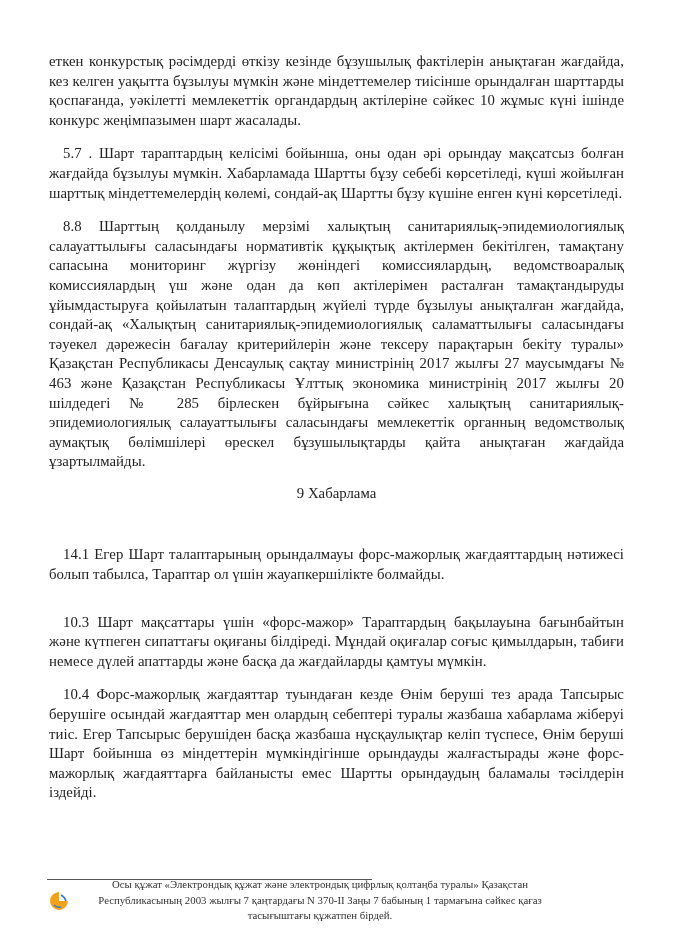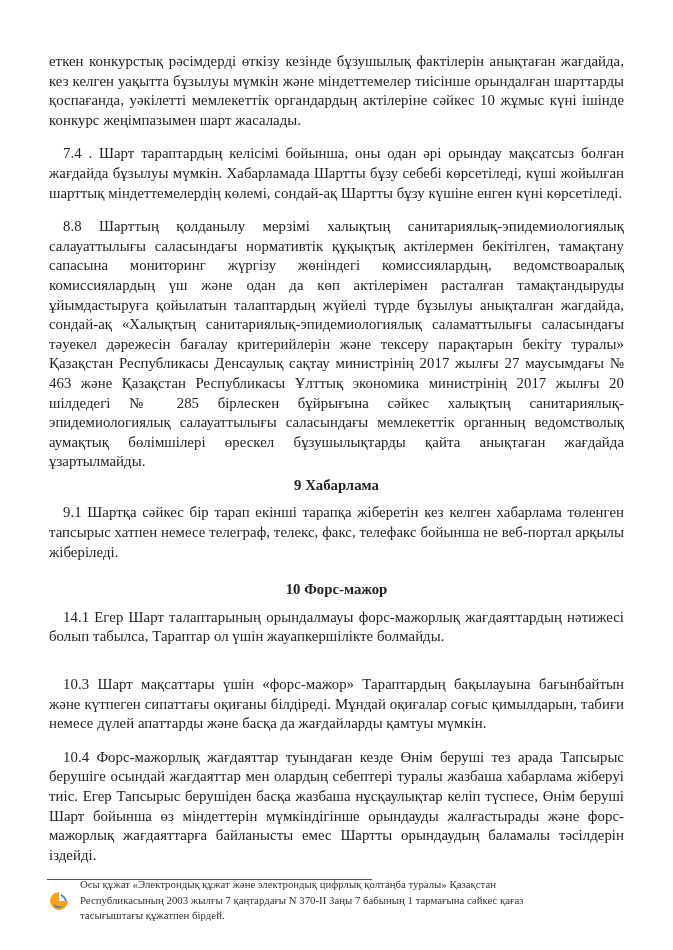--- a/index.html
+++ b/index.html
@@ -15,55 +15,53 @@
     }
     p.para {
       margin: 0; text-align: justify; text-indent: 14px;
       font-family: "Liberation Serif", "DejaVu Serif", serif;
       font-size: 14.8px; letter-spacing: 0.05px;
     }
     p.para.cont { text-indent: 0; }
     .gap { height: 14px; }
     .gap-s { height: 4px; }
     h3.section {
-      margin: 0; text-align: center; font-weight: bold;
+      margin: 8px; text-align: center; font-weight: normal;
       font-family: "Liberation Serif", "DejaVu Serif", serif;
       font-size: 14.8px; line-height: 19.6px;
     }
     .footer-line {
       position: absolute; left: 47px; top: 879px; width: 325px;
       height: 0; border-top: 1px solid #555555;
     }
     .footer {
       position: absolute; left: 80px; top: 877px; width: 480px;
       font-family: "Liberation Serif", "DejaVu Serif", serif;
-      font-size: 10.8px; line-height: 15.5px; color: #333333;
+      font-size: 10.8px; line-height: 15.5px; color: #333333; text-align: center;
     }
     .logo {
       position: absolute; left: 48px; top: 890px; width: 22px; height: 22px;
     }
   </style>
 </head>
 <body>
 
 <div class="page">
   <div class="content" id="content">
       <p class="para cont">еткен конкурстық рәсімдерді өткізу кезінде бұзушылық фактілерін анықтаған жағдайда, кез келген уақытта бұзылуы мүмкін және міндеттемелер тиісінше орындалған шарттарды қоспағанда, уәкілетті мемлекеттік органдардың актілеріне сәйкес 10 жұмыс күні ішінде конкурс жеңімпазымен шарт жасалады.</p>
       <div class="gap"></div>
-      <p class="para">7.4 . Шарт тараптардың келісімі бойынша, оны одан әрі орындау мақсатсыз болған жағдайда бұзылуы мүмкін. Хабарламада Шартты бұзу себебі көрсетіледі, күші жойылған шарттық міндеттемелердің көлемі, сондай-ақ Шартты бұзу күшіне енген күні көрсетіледі.</p>
+      <p class="para">5.7 . Шарт тараптардың келісімі бойынша, оны одан әрі орындау мақсатсыз болған жағдайда бұзылуы мүмкін. Хабарламада Шартты бұзу себебі көрсетіледі, күші жойылған шарттық міндеттемелердің көлемі, сондай-ақ Шартты бұзу күшіне енген күні көрсетіледі.</p>
       <div class="gap"></div>
       <p class="para">8.8 Шарттың қолданылу мерзімі халықтың санитариялық-эпидемиологиялық салауаттылығы саласындағы нормативтік құқықтық актілермен бекітілген, тамақтану сапасына мониторинг жүргізу жөніндегі комиссиялардың, ведомствоаралық комиссиялардың үш және одан да көп актілерімен расталған тамақтандыруды ұйымдастыруға қойылатын талаптардың жүйелі түрде бұзылуы анықталған жағдайда, сондай-ақ «Халықтың санитариялық-эпидемиологиялық саламаттылығы саласындағы тәуекел дәрежесін бағалау критерийлерін және тексеру парақтарын бекіту туралы» Қазақстан Республикасы Денсаулық сақтау министрінің 2017 жылғы 27 маусымдағы № 463 және Қазақстан Республикасы Ұлттық экономика министрінің 2017 жылғы 20 шілдедегі № 285 бірлескен бұйрығына сәйкес халықтың санитариялық-эпидемиологиялық салауаттылығы саласындағы мемлекеттік органның ведомстволық аумақтық бөлімшілері өрескел бұзушылықтарды қайта анықтаған жағдайда ұзартылмайды.</p>
       <div class="gap-s"></div>
       <h3 class="section">9 Хабарлама</h3>
       <div class="gap-s"></div>
       <div class="gap-s"></div>
-      <p class="para">9.1 Шартқа сәйкес бір тарап екінші тарапқа жіберетін кез келген хабарлама төленген тапсырыс хатпен немесе телеграф, телекс, факс, телефакс бойынша не веб-портал арқылы жіберіледі.</p>
       <div class="gap"></div>
       <div class="gap-s"></div>
-      <h3 class="section">10 Форс-мажор</h3>
       <div class="gap-s"></div>
       <div class="gap-s"></div>
       <p class="para">14.1 Егер Шарт талаптарының орындалмауы форс-мажорлық жағдаяттардың нәтижесі болып табылса, Тараптар ол үшін жауапкершілікте болмайды.</p>
       <div class="gap"></div>
       <div class="gap"></div>
       <p class="para">10.3 Шарт мақсаттары үшін «форс-мажор» Тараптардың бақылауына бағынбайтын және күтпеген сипаттағы оқиғаны білдіреді. Мұндай оқиғалар соғыс қимылдарын, табиғи немесе дүлей апаттарды және басқа да жағдайларды қамтуы мүмкін.</p>
       <div class="gap"></div>
       <p class="para">10.4 Форс-мажорлық жағдаяттар туындаған кезде Өнім беруші тез арада Тапсырыс берушіге осындай жағдаяттар мен олардың себептері туралы жазбаша хабарлама жіберуі тиіс. Егер Тапсырыс берушіден басқа жазбаша нұсқаулықтар келіп түспесе, Өнім беруші Шарт бойынша өз міндеттерін мүмкіндігінше орындауды жалғастырады және форс-мажорлық жағдаяттарға байланысты емес Шартты орындаудың баламалы тәсілдерін іздейді.</p>
     </div>
 

